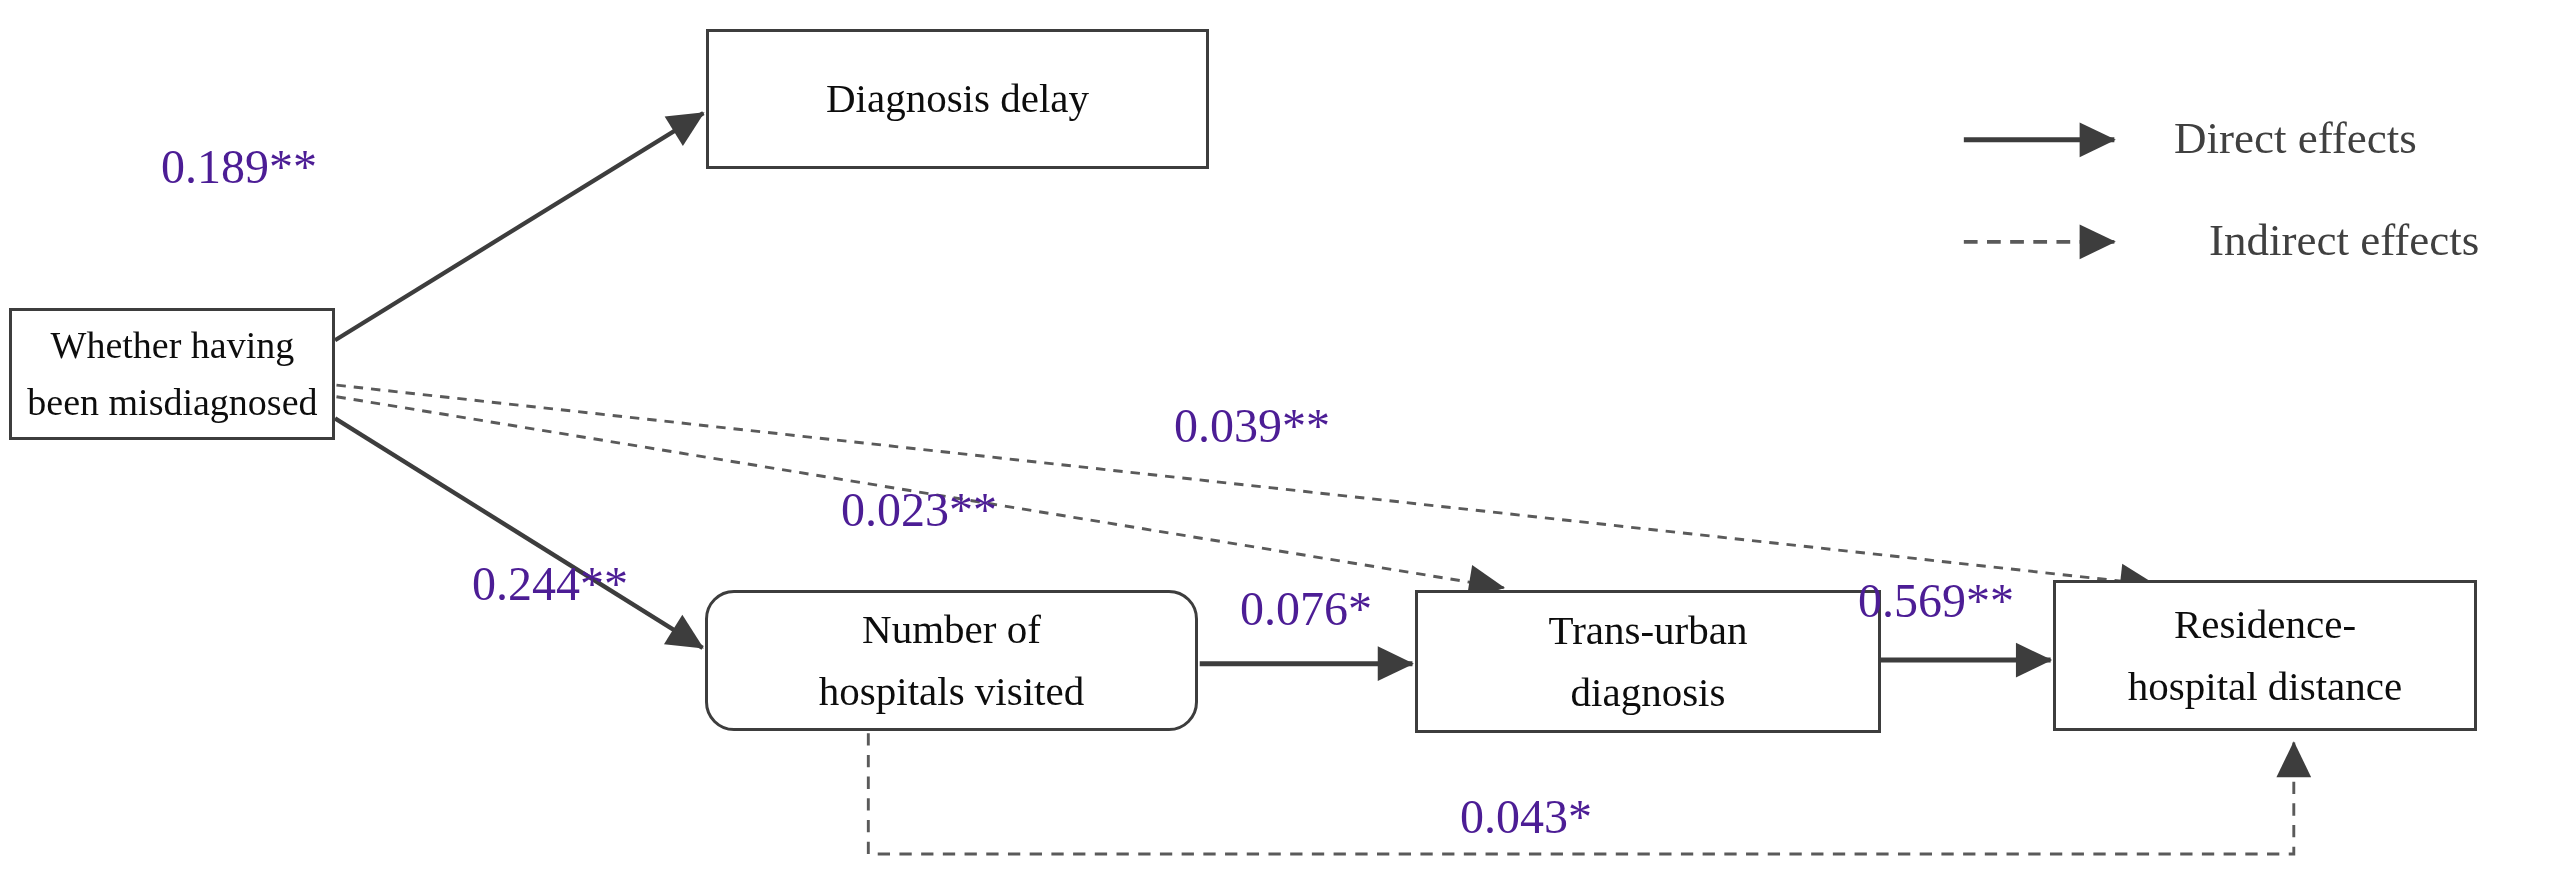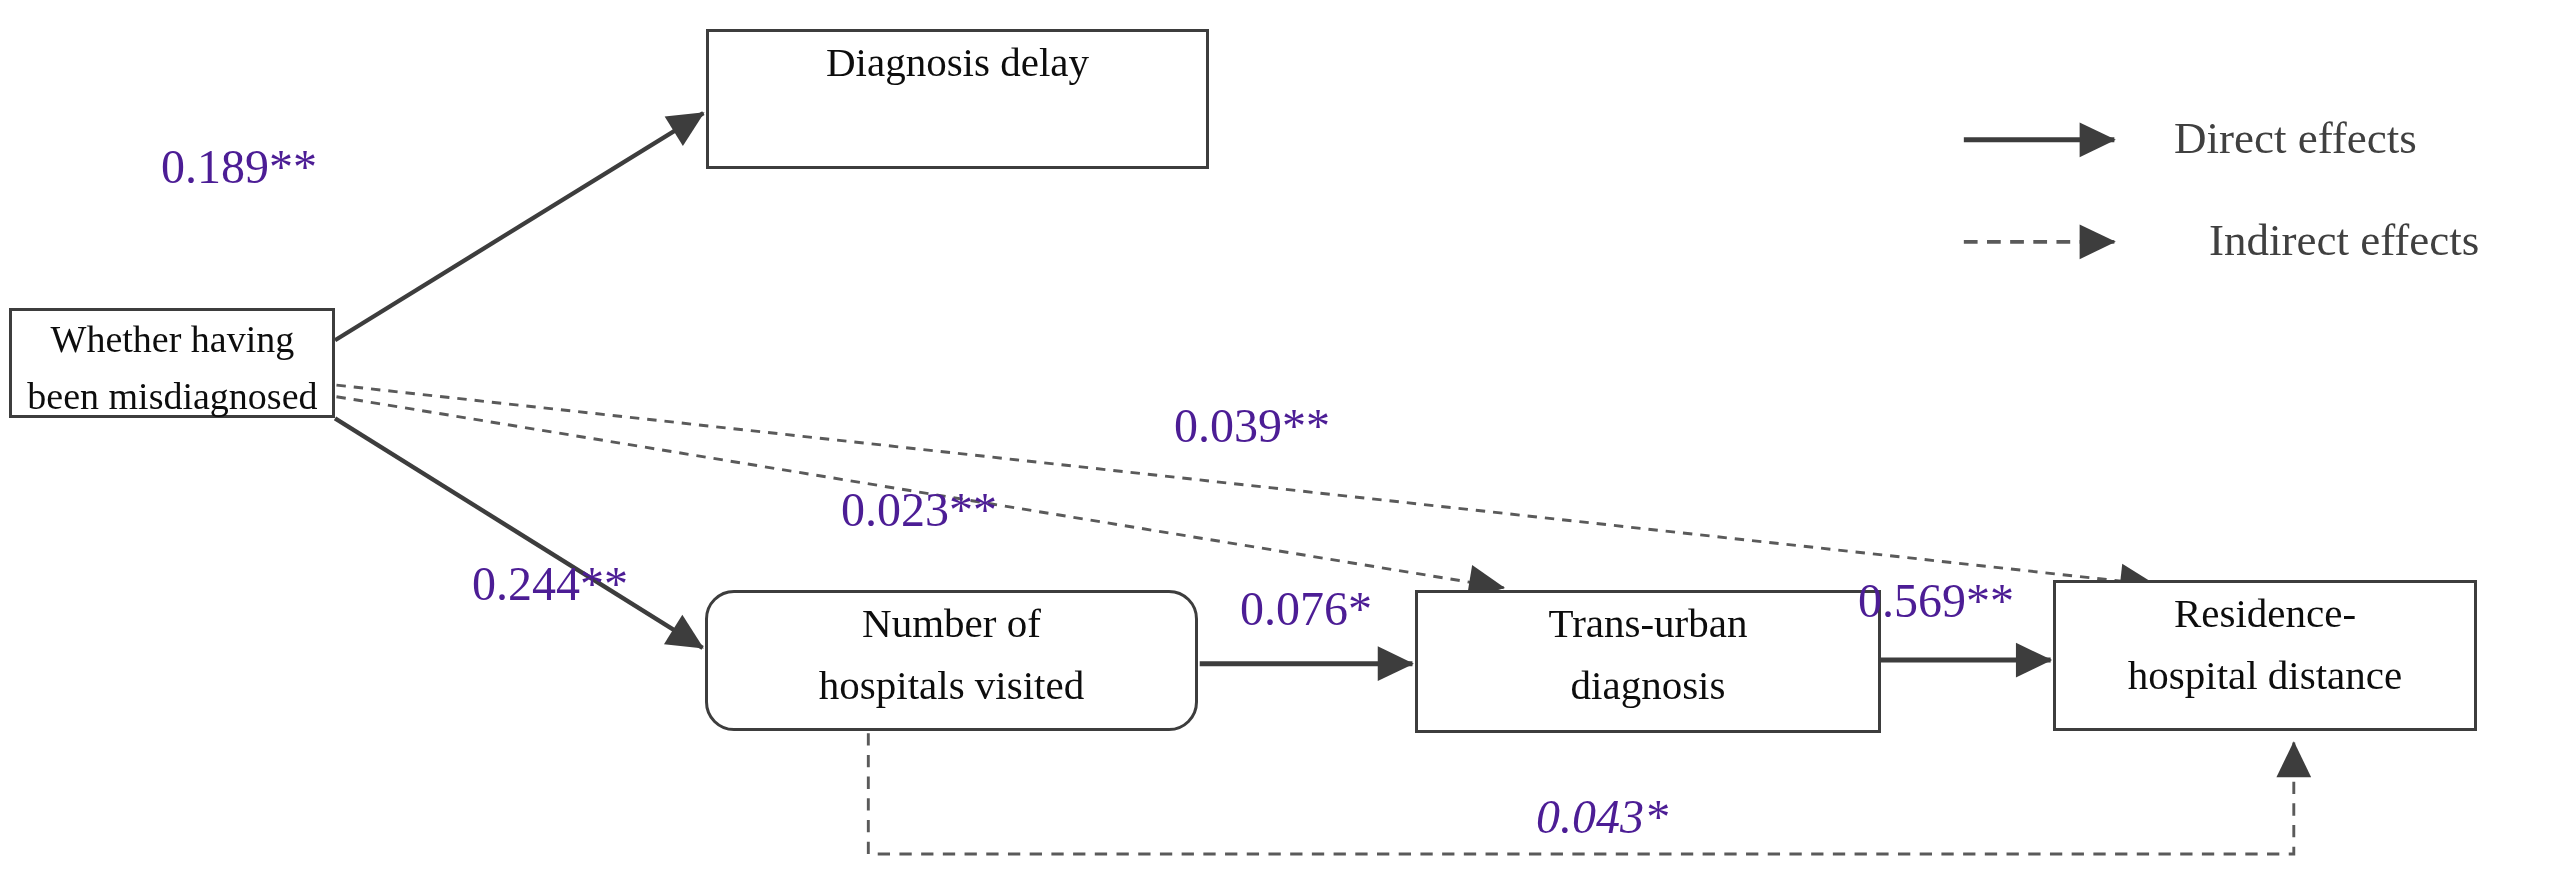--- a/index.html
+++ b/index.html
@@ -22,20 +22,21 @@
     width: 2576px; height: 873px;
   }
   .node {
     position: absolute;
     box-sizing: border-box;
     border: 3.6px solid #3d3d3d;
     background: #ffffff;
     display: flex;
     flex-direction: column;
     align-items: center;
+    justify-content: center;
     text-align: center;
     font-size: 41px;
     line-height: 1.5;
     color: #0d0d0d;
   }
   .node-line { white-space: nowrap; }
 
   .coef {
     position: absolute;
     transform: translate(-50%, -50%);
@@ -47,34 +48,34 @@
 
   .legend-label {
     position: absolute;
     transform: translateY(-54%);
     font-size: 45px;
     white-space: nowrap;
     color: #404040;
   }
 
   
-  #node-misdiagnosed      { left: 9.4px;   top: 308px; width: 326px; height: 110px; font-size: 38px; }
+  #node-misdiagnosed      { left: 9.4px;   top: 308px; width: 326px; height: 132px; font-size: 38px; }
   #node-diagnosis-delay   { left: 706px;  top: 29px;  width: 503px; height: 140px; }
   #node-hospitals-visited { left: 705px;  top: 590px; width: 493px; height: 141px; border-radius: 29px; }
   #node-trans-urban       { left: 1415px; top: 590px; width: 466px; height: 143px; }
   #node-residence         { left: 2053px; top: 580px; width: 424px; height: 151px; }
 
   
   #coef-0189 { left: 239px;  top: 166px; }
   #coef-0244 { left: 550px;  top: 583px; }
   #coef-0076 { left: 1306px; top: 608px; }
   #coef-0569 { left: 1936px; top: 600px; }
   #coef-0039 { left: 1252px; top: 425px; }
   #coef-0023 { left: 919px; top: 509px; }
-  #coef-0043 { left: 1602px; top: 816px; font-style: italic; }
+  #coef-0043 { left: 1526px; top: 816px; }
 
   
   #legend-direct-label   { left: 2174px; top: 140px; }
   #legend-indirect-label { left: 2174px; top: 242px; margin-left: 35px; }
 </style>
 </head>
 <body>
 
 <div id="stage">
 

